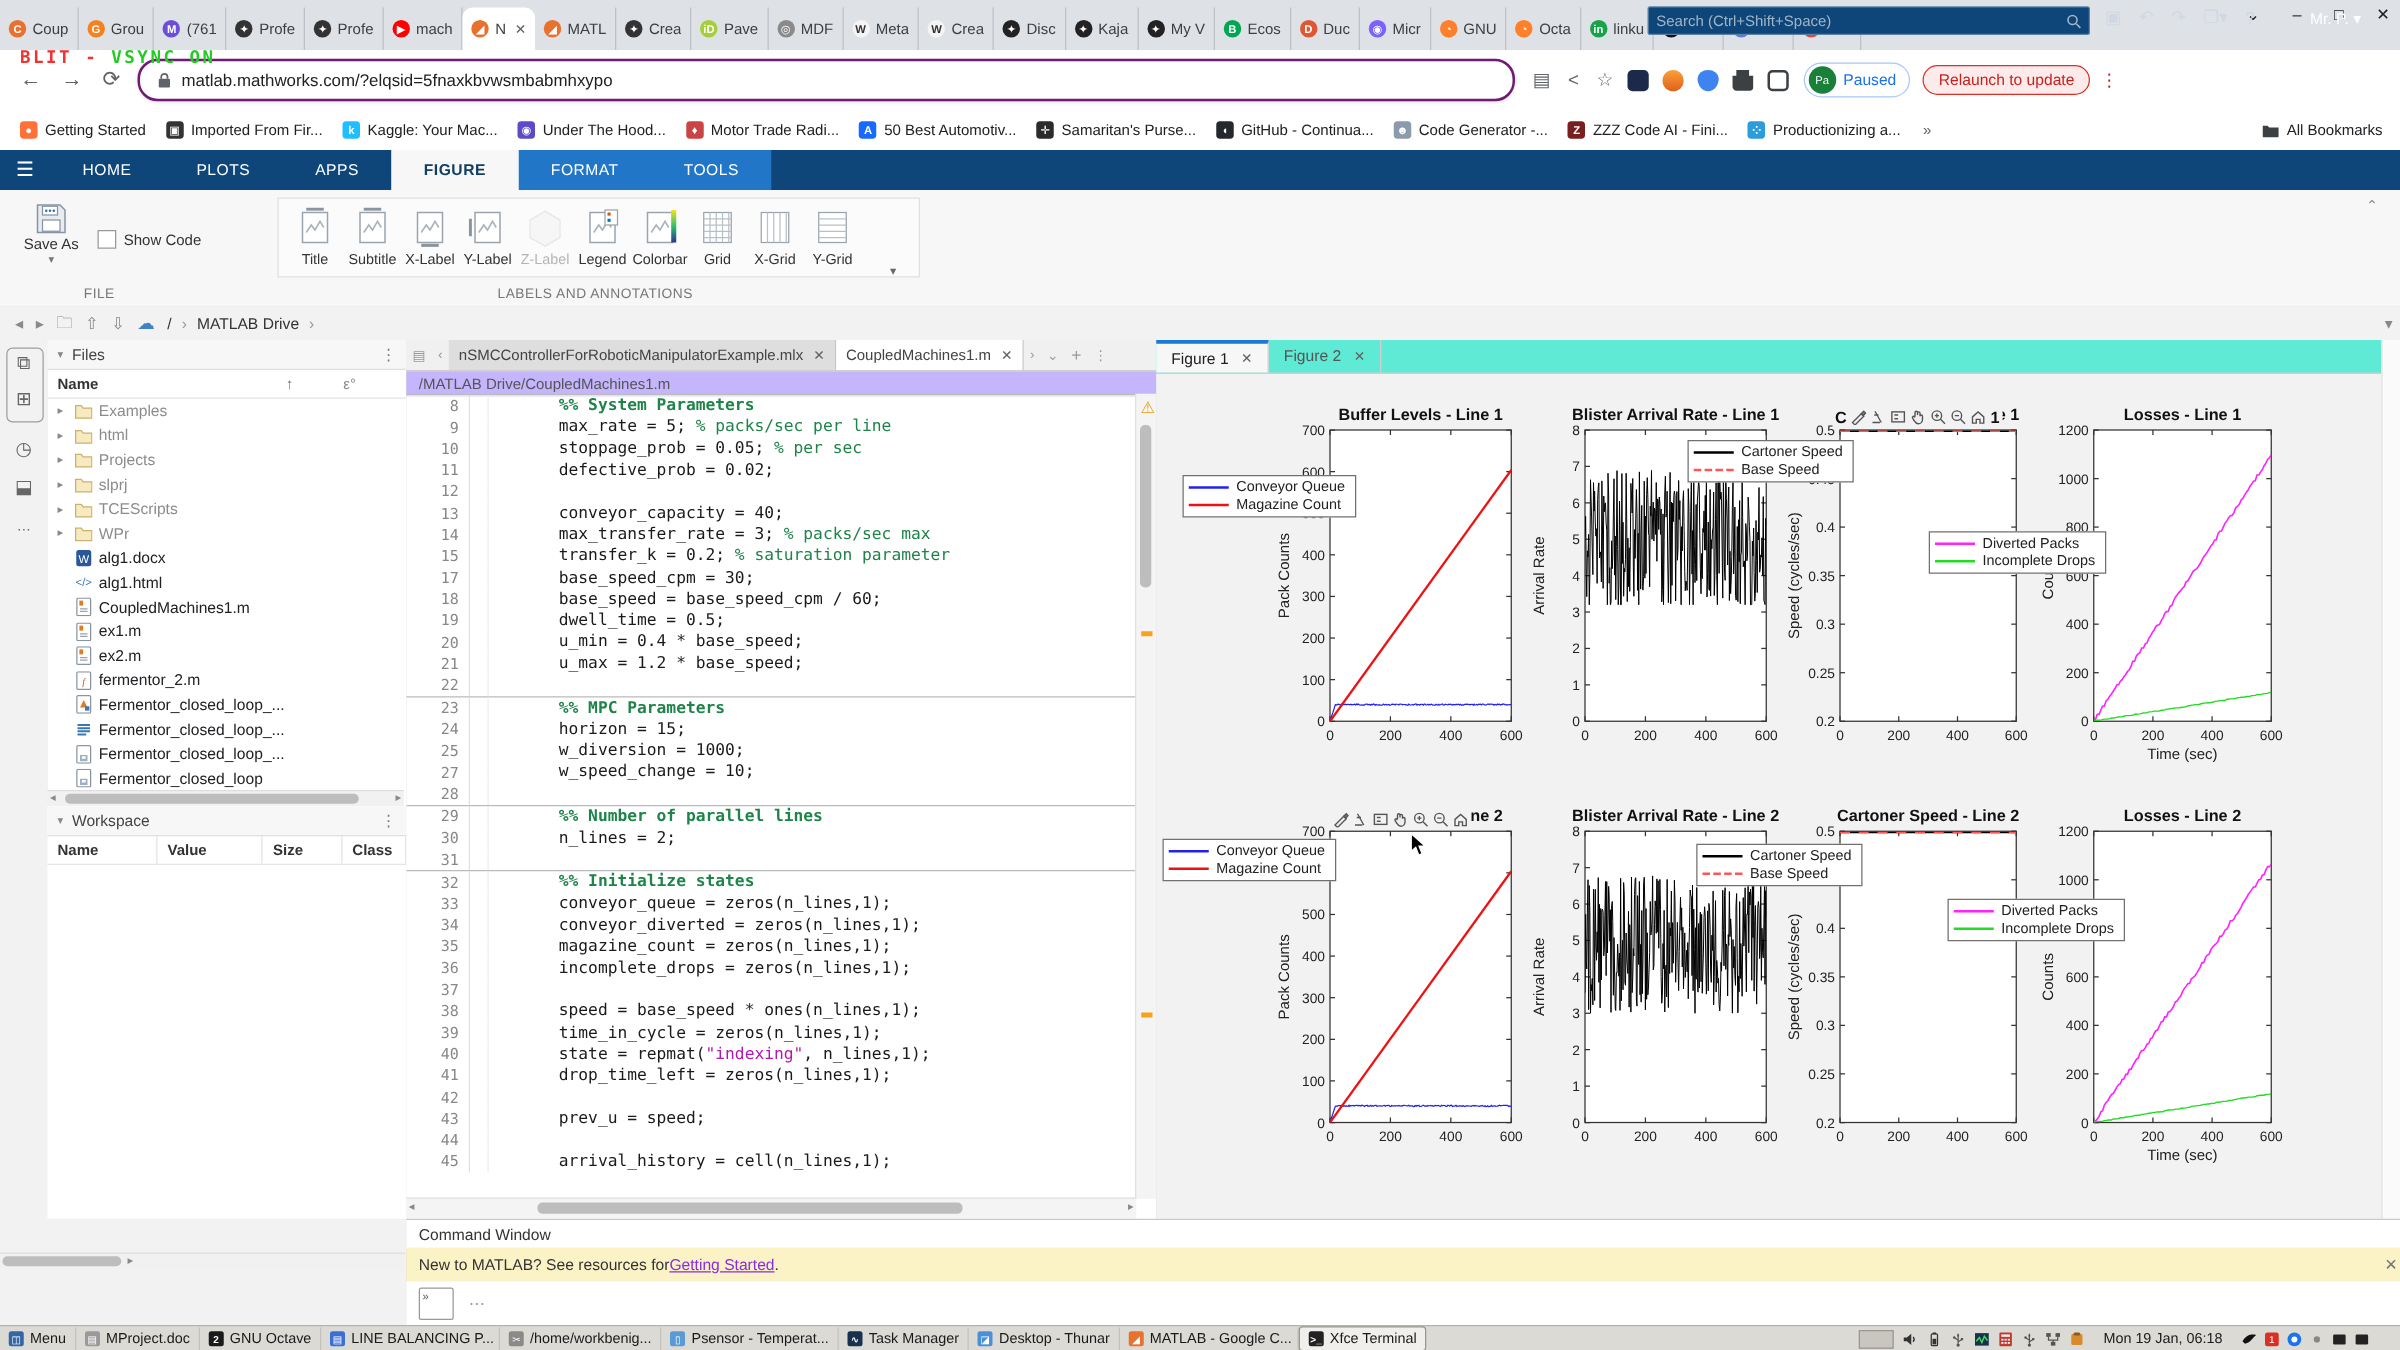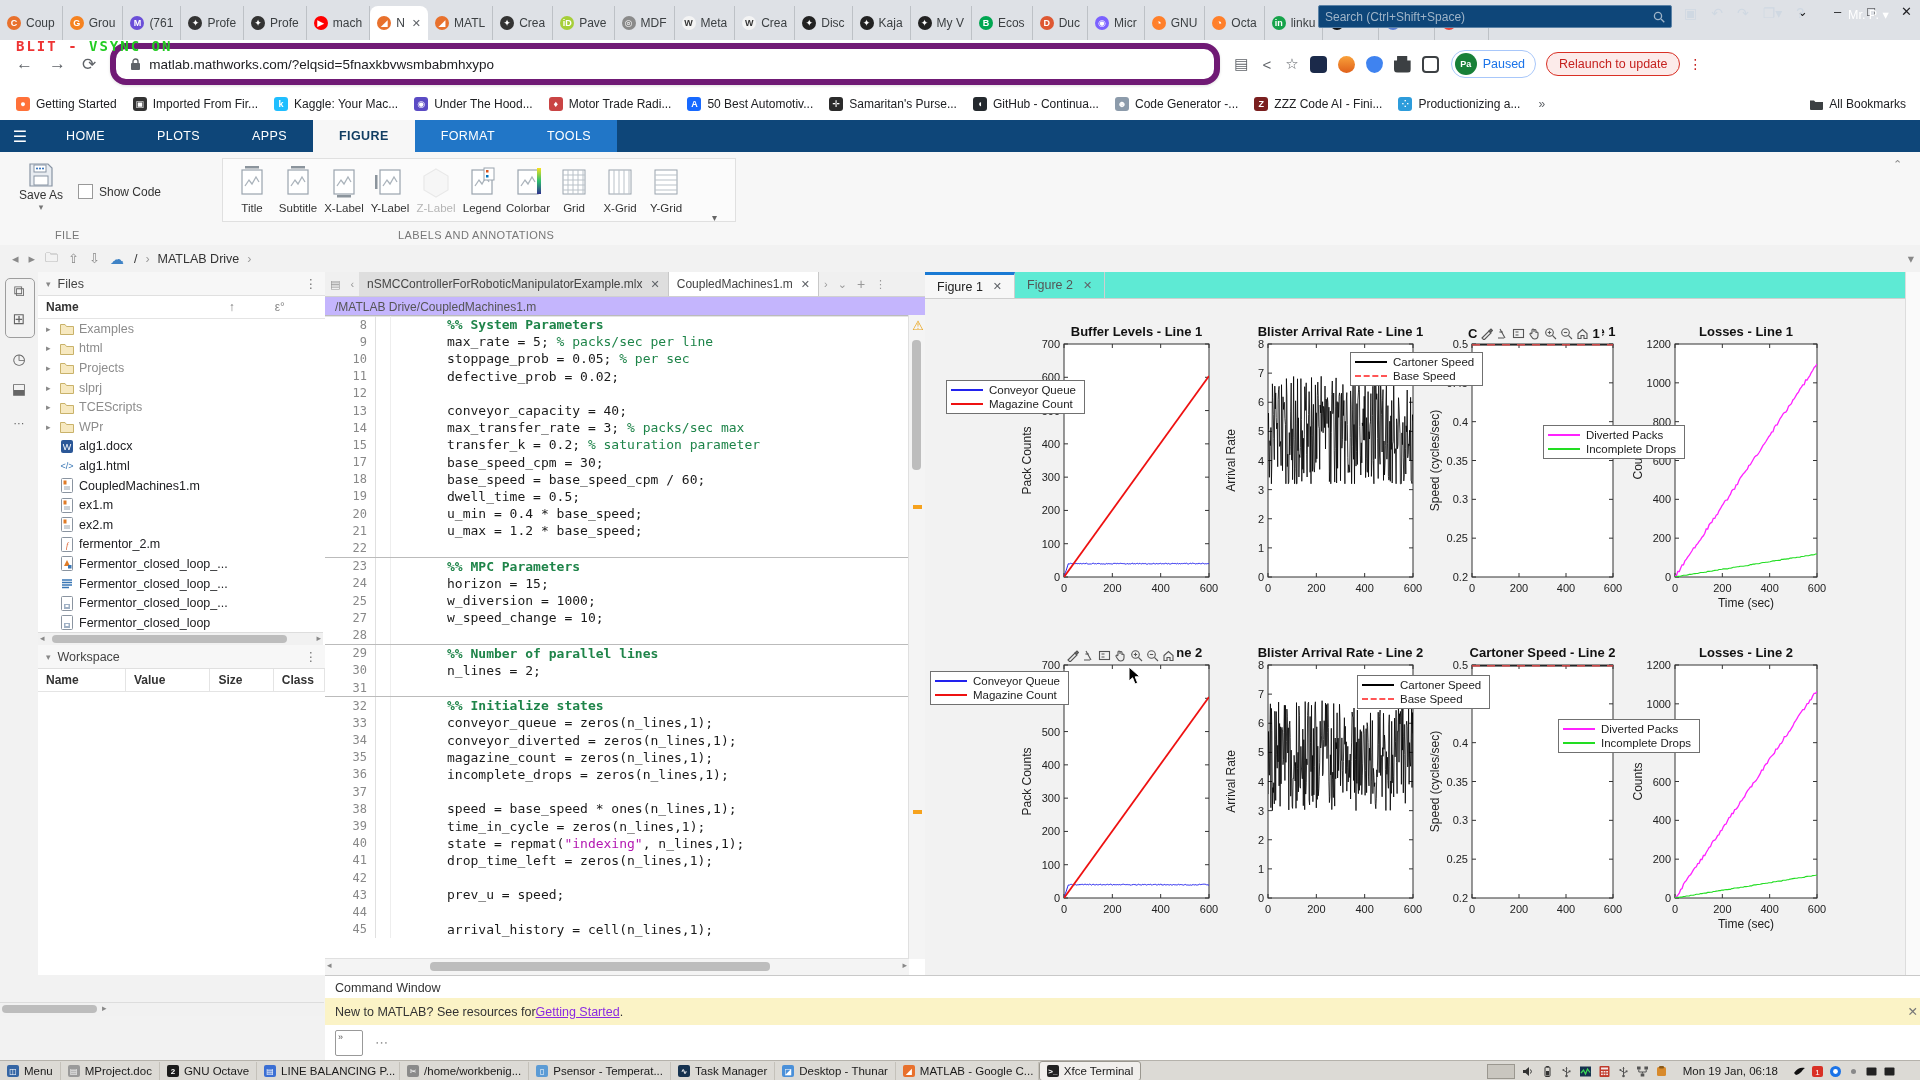--- a/index.html
+++ b/index.html
@@ -13,28 +13,28 @@
   .btab .fav{width:14px;height:14px;border-radius:50%;flex:0 0 auto;display:flex;align-items:center;justify-content:center;
     font-size:9px;color:#fff;font-weight:bold;}
   .btab .tlabel{white-space:nowrap;overflow:hidden;max-width:34px;}
   .btab.active{background:#fff;border-radius:8px 8px 0 0;border-right:none;max-width:95px;}
   .btab.active .tlabel{max-width:30px;}
   .tclose{color:#5f6368;font-size:11px;padding-left:2px;}
   .tsctl{color:#3c4043;font-size:14px;padding:0 10px;align-self:center;}
   #winctl{position:absolute;right:8px;top:4px;display:flex;gap:26px;color:#202124;font-size:13px;}
   #navbar{left:0;top:40px;width:1920px;height:48px;background:#fff;display:flex;align-items:center;border-bottom:1px solid #e3e3e3;}
   .navic{color:#5f6368;font-size:17px;margin-left:16px;}
-  #omnibox{display:flex;align-items:center;gap:8px;background:#fff;border:6px solid #701a75;box-shadow:0 1px 3px rgba(0,0,0,.12);
+  #omnibox{display:flex;align-items:center;gap:8px;background:#fff;border:2px solid #701a75;box-shadow:0 1px 3px rgba(0,0,0,.12);
     border-radius:16px;height:30px;margin-left:14px;padding:0 14px;width:1070px;color:#202124;font-size:13.5px;}
   #blit{left:16px;top:38px;font-family:"DejaVu Sans Mono",monospace;font-weight:bold;font-size:14px;letter-spacing:2px;z-index:50;}
   #blit .r{color:#e33;} #blit .g{color:#2c2;}
   .ombtn{color:#5f6368;margin-left:14px;font-size:15px;}
   .extic{width:17px;height:17px;border-radius:4px;margin-left:11px;}
   #avatarwrap{display:flex;align-items:center;border:1.5px solid #a8c7fa;border-radius:16px;padding:2px 10px 2px 3px;margin-left:12px;gap:6px;}
-  #avatar{width:22px;height:22px;border-radius:50%;background:#188038;color:#fff;font-size:9px;font-weight:bold;display:flex;align-items:center;justify-content:center;}
+  #avatar{width:22px;height:22px;border-radius:50%;background:#188038;color:#fff;font-size:9px;font-weight:normal;display:flex;align-items:center;justify-content:center;}
   #paused{color:#1a73e8;font-size:12.5px;}
   #relaunch{border:1.5px solid #d93025;background:#fcebea;color:#c5221f;border-radius:15px;padding:4px 12px;font-size:12.5px;margin-left:10px;}
   #chromekebab{color:#c5221f;font-size:14px;margin:0 10px 0 8px;}
   #bookmarks{left:0;top:88px;width:1920px;height:32px;background:#fff;display:flex;align-items:center;border-bottom:1px solid #e8e8e8;font-size:12px;color:#202124;}
   .bmk{display:flex;align-items:center;gap:6px;margin-left:16px;white-space:nowrap;}
   .bmk .bic{width:14px;height:14px;border-radius:3px;display:flex;align-items:center;justify-content:center;font-size:9px;color:#fff;font-weight:bold;flex:0 0 auto;}
   #bmkoverflow{margin-left:18px;color:#5f6368;}
   #allbmk{display:flex;gap:6px;align-items:center;position:absolute;right:14px;font-size:12px;}
   
   #mltabs{left:0;top:120px;width:1920px;height:32px;background:#0e4679;display:flex;align-items:stretch;color:#fff;font-size:12.5px;}
@@ -371,21 +371,21 @@
           <circle cx="16" cy="6.5" r="1" fill="#2b6cb8"></circle>
           <rect x="7" y="14" width="14" height="9" fill="#fff" stroke="#8894a3"></rect>
         </svg>
       <div>Save As</div>
       <div style="color:#777;font-size:9px">▾</div>
     </div>
     <div id="showcode" class="abs">
       <span class="cb"></span>
       <span>Show Code</span>
     </div>
-    <div class="sectlabel" style="left:55px">FILE</div>
+    <div class="sectlabel" style="left:67px">FILE</div>
     <div id="ribbongroup" class="abs">
         <div class="rbtn">
           <div class="ric">
             <svg width="30" height="32" viewBox="0 0 30 32">
               <rect x="8" y="0" width="14" height="2.5" fill="#8b949c"></rect>
               <rect x="5" y="4" width="20" height="24" fill="#fff" stroke="#9aa4ae" stroke-width="1.2"></rect>
               <path d="M8 20 l4-6 3 4 4-7 3 5" fill="none" stroke="#aab3bb" stroke-width="1.3"></path>
             </svg>
           </div>
           <div>Title</div>

